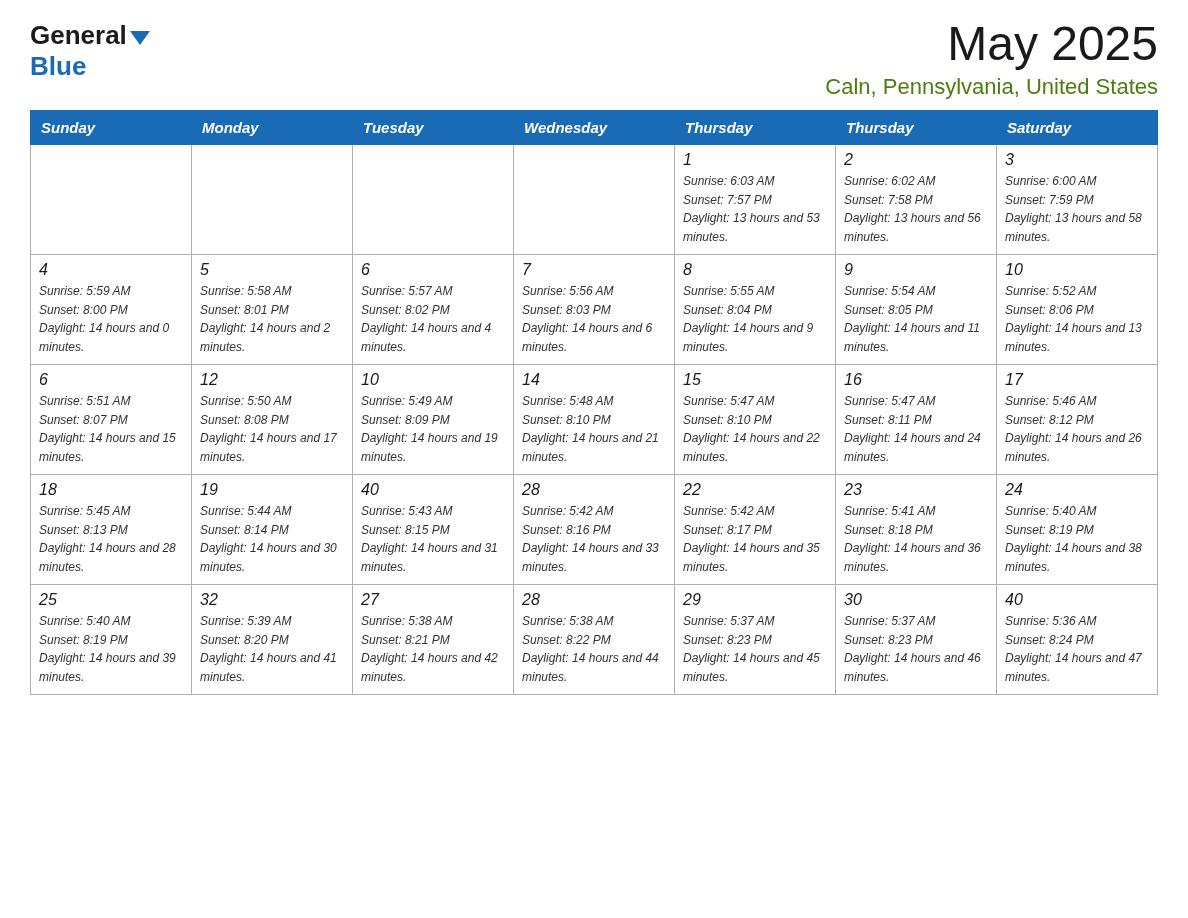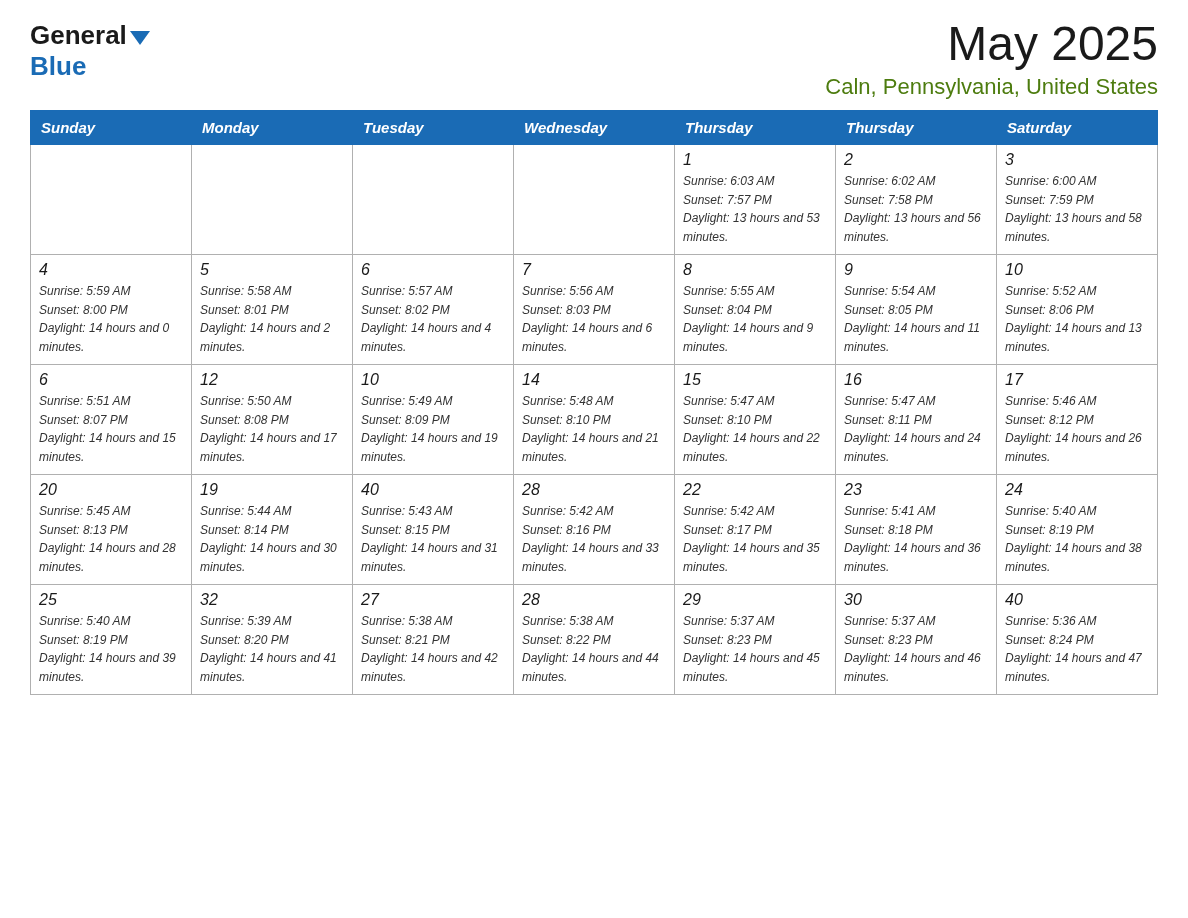--- a/index.html
+++ b/index.html
@@ -209,21 +209,21 @@
           <span class="day-number">16</span>
           <div class="day-info">Sunrise: 5:47 AM<br>Sunset: 8:11 PM<br>Daylight: 14 hours and 24 minutes.</div>
         </td>
         <td>
           <span class="day-number">17</span>
           <div class="day-info">Sunrise: 5:46 AM<br>Sunset: 8:12 PM<br>Daylight: 14 hours and 26 minutes.</div>
         </td>
       </tr>
       <tr>
         <td>
-          <span class="day-number">20</span>
+          <span class="day-number">18</span>
           <div class="day-info">Sunrise: 5:45 AM<br>Sunset: 8:13 PM<br>Daylight: 14 hours and 28 minutes.</div>
         </td>
         <td>
           <span class="day-number">19</span>
           <div class="day-info">Sunrise: 5:44 AM<br>Sunset: 8:14 PM<br>Daylight: 14 hours and 30 minutes.</div>
         </td>
         <td>
           <span class="day-number">40</span>
           <div class="day-info">Sunrise: 5:43 AM<br>Sunset: 8:15 PM<br>Daylight: 14 hours and 31 minutes.</div>
         </td>

